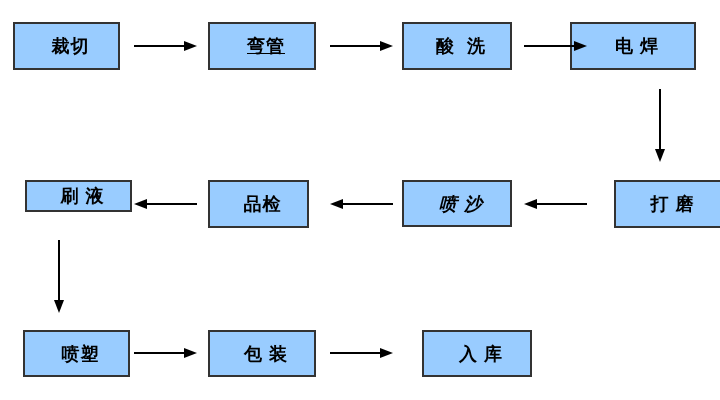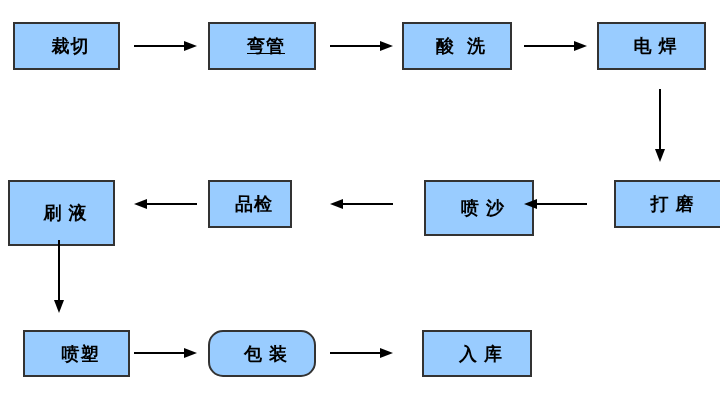--- a/index.html
+++ b/index.html
@@ -68,29 +68,29 @@
   }
 </style>
 </head>
 <body>
 
 <div class="canvas">
 
   <div class="node" style="left:13px;  top:22px; width:107px; height:48px;">裁切</div>
   <div class="node" style="left:208px; top:22px; width:108px; height:48px;text-decoration:underline;">弯管</div>
   <div class="node" style="left:402px; top:22px; width:110px; height:48px;font-family:Liberation Mono, monospace;">酸 洗</div>
-  <div class="node" style="left:597px; top:22px; width:109px; height:48px;">电 焊</div>
+  <div class="node" style="left:570px; top:22px; width:126px; height:48px;">电 焊</div>
 
-  <div class="node" style="left:8px;  top:180px; width:107px; height:66px;">刷 液</div>
-  <div class="node" style="left:208px; top:180px; width:84px; height:48px;">品检</div>
-  <div class="node" style="left:424px; top:180px; width:110px; height:56px;">喷 沙</div>
+  <div class="node" style="left:25px;  top:180px; width:107px; height:32px;">刷 液</div>
+  <div class="node" style="left:208px; top:180px; width:101px; height:48px;">品检</div>
+  <div class="node" style="left:402px; top:180px; width:110px; height:47px;font-style:italic;">喷 沙</div>
   <div class="node" style="left:614px; top:180px; width:109px; height:48px;">打 磨</div>
 
   <div class="node" style="left:23px;  top:330px; width:107px; height:47px;">喷塑</div>
-  <div class="node" style="left:208px; top:330px; width:108px; height:47px;border-radius:15px;">包 装</div>
+  <div class="node" style="left:208px; top:330px; width:108px; height:47px;">包 装</div>
   <div class="node" style="left:422px; top:330px; width:110px; height:47px;">入 库</div>
 
   <div class="arrow-h" style="left:134px; top:41px; width:63px;">
     <div class="shaft-h"></div>
     <div class="head-right"></div>
   </div>
   <div class="arrow-h" style="left:330px; top:41px; width:63px;">
     <div class="shaft-h"></div>
     <div class="head-right"></div>
   </div>

